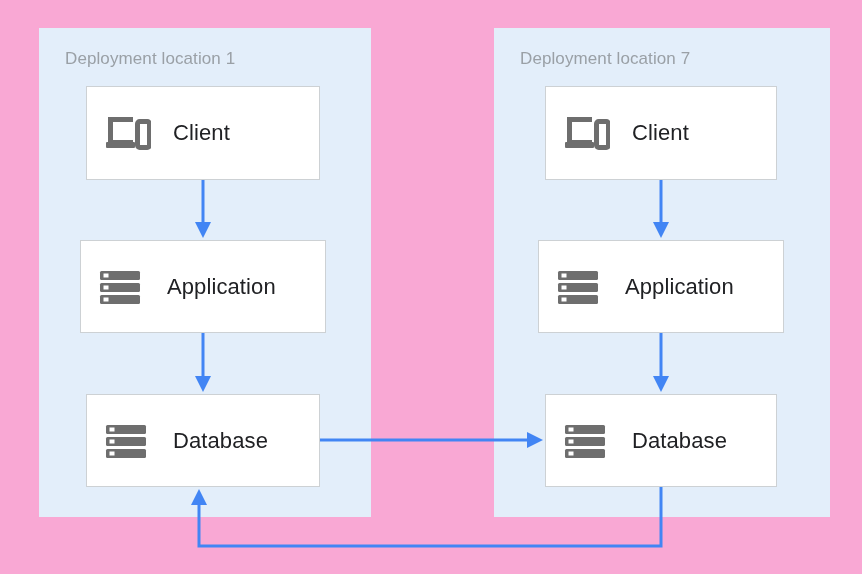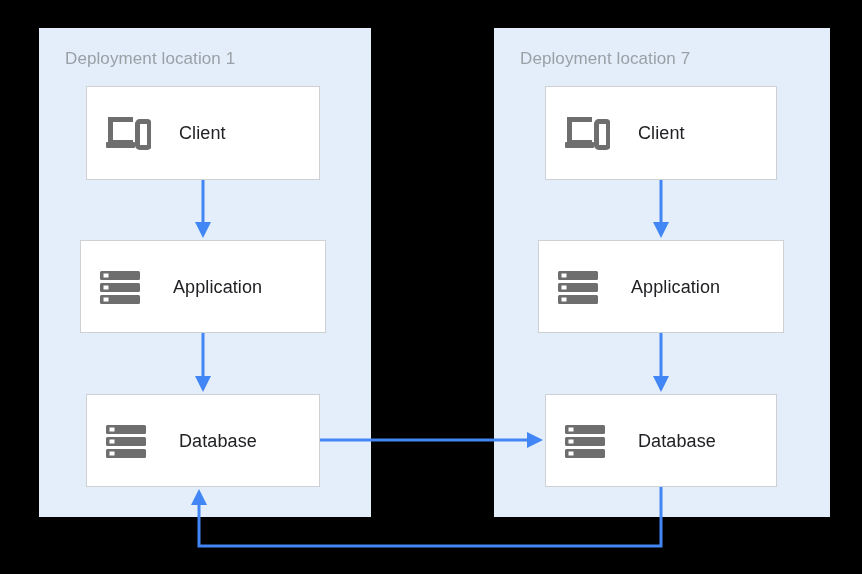--- a/index.html
+++ b/index.html
@@ -9,21 +9,21 @@
     background: #ffffff;
   }
   body {
     font-family: "Liberation Sans", sans-serif;
     -webkit-font-smoothing: antialiased;
   }
   #diagram {
     position: relative;
     width: 862px;
     height: 574px;
-    background: #000000;
+    background: #f9a8d4;
     overflow: hidden;
   }
 
   
   .zone {
     position: absolute;
     background: #e3eefa;
     box-sizing: border-box;
   }
   .zone-title {
@@ -45,25 +45,25 @@
     box-sizing: border-box;
     background: #ffffff;
     border: 1px solid #cdd1d4;
     display: flex;
     flex-direction: row;
     align-items: center;
     justify-content: flex-start;
     padding-left: 18px;
   }
   .node-label {
-    font-size: 18px;
+    font-size: 22px;
     line-height: 24px;
     color: #202124;
     white-space: nowrap;
-    margin-left: 28px;
+    margin-left: 22px;
     letter-spacing: 0.1px;
   }
   .node-icon {
     width: 46px;
     height: 40px;
     flex: 0 0 46px;
     position: relative;
   }
 
   

